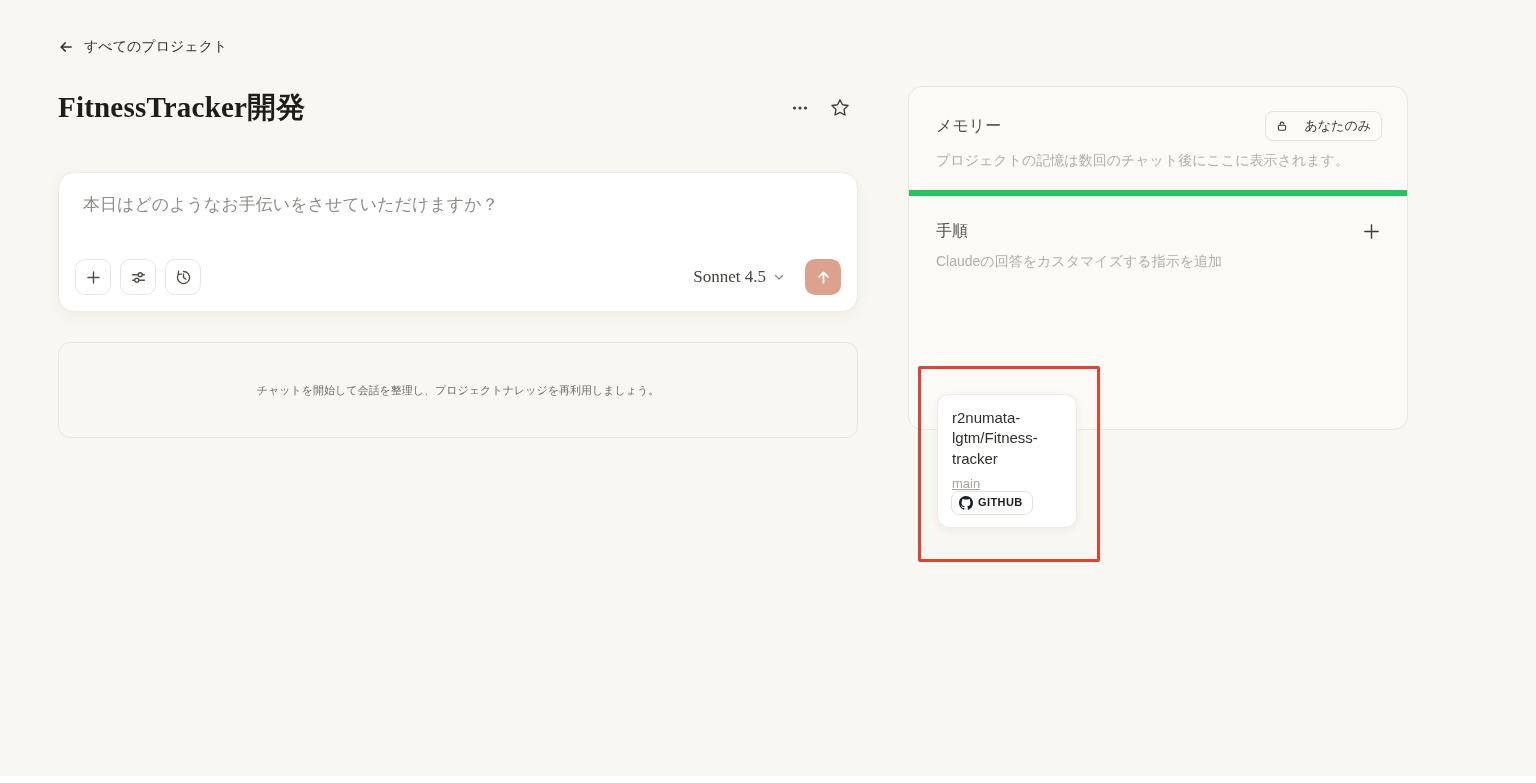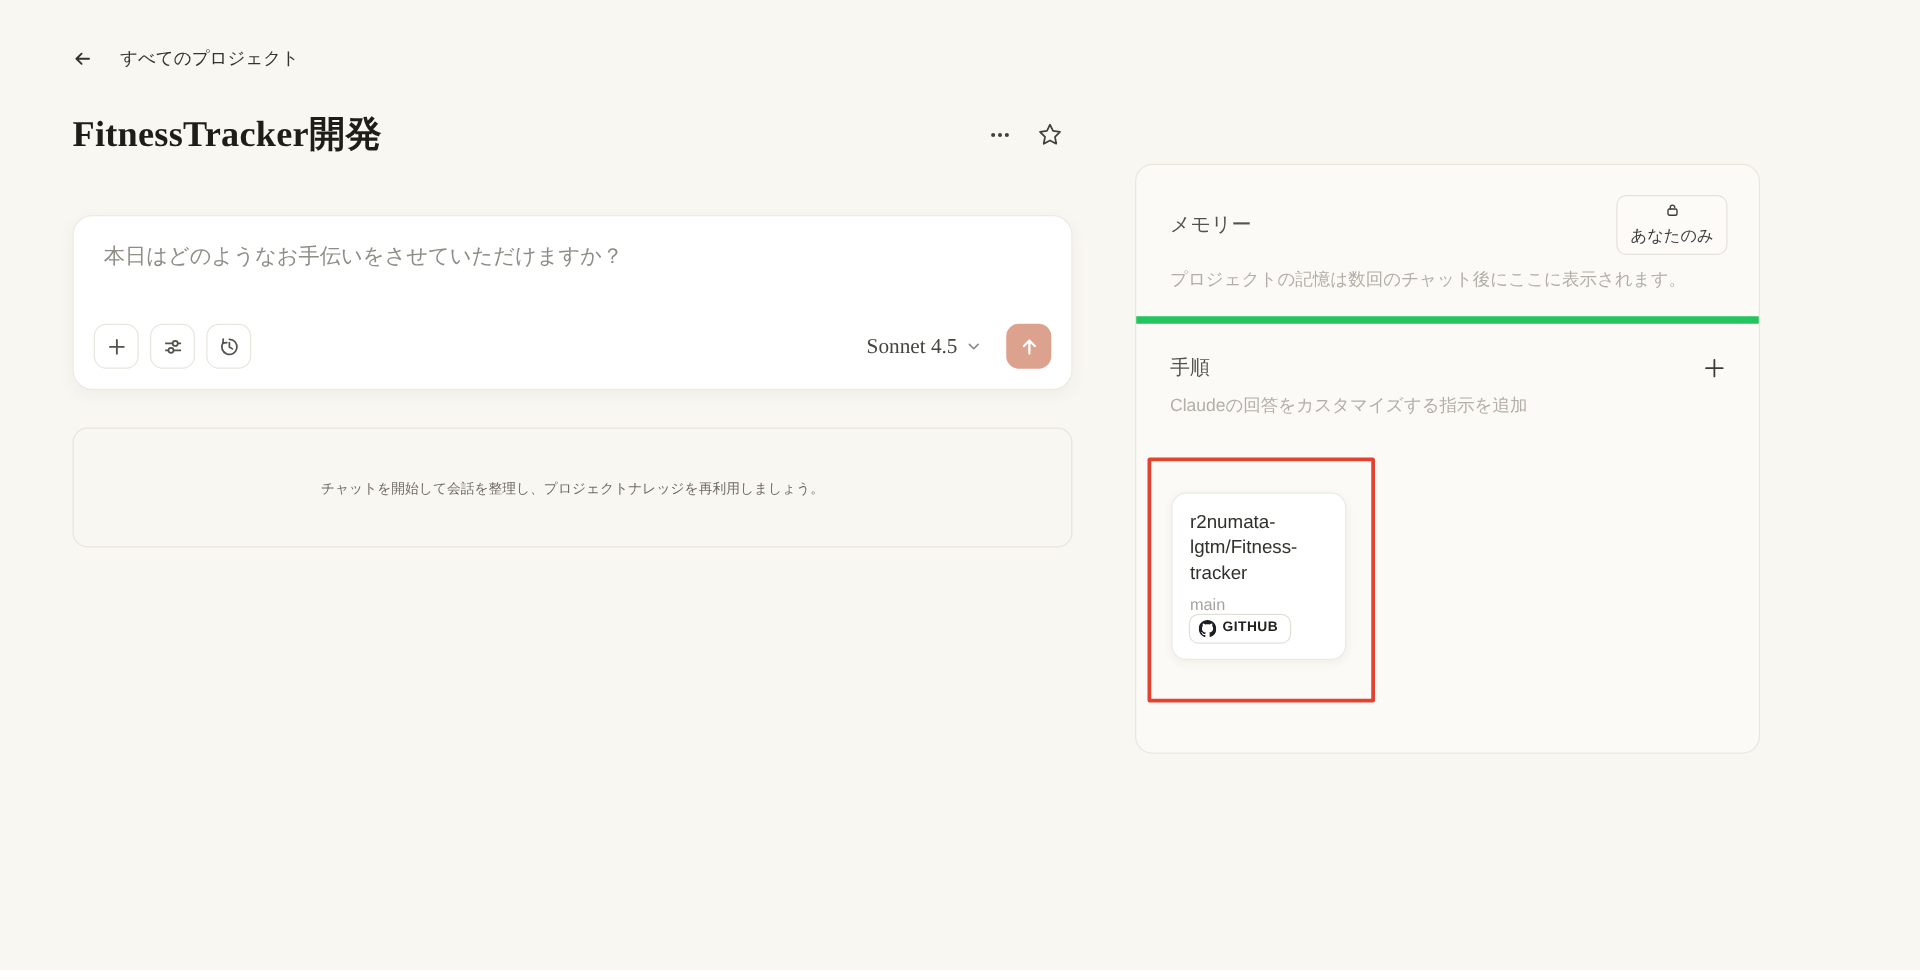--- a/index.html
+++ b/index.html
@@ -9,21 +9,21 @@
     background: #F9F7F2;
     color:#33322E;
     position:relative;
     overflow:hidden;
   }
   .serif { font-family: "Liberation Serif", "DejaVu Serif", serif; }
 
   
   .back-link {
     position:absolute; left:58px; top:38px;
-    display:flex; align-items:center; gap:22px;
+    display:flex; align-items:center; gap:10px;
     font-size:14px; color:#34332F; cursor:pointer;
   }
 
   
   .main-header {
     position:absolute; left:58px; top:88px; width:800px;
     display:flex; align-items:center; justify-content:space-between;
   }
   .page-title {
     font-size:29px; font-weight:700; color:#1E1D18; letter-spacing:.2px;
@@ -66,32 +66,32 @@
   
   .empty-state {
     position:absolute; left:58px; top:342px; width:800px; height:96px;
     border:1px solid #E8E5DD; border-radius:12px;
     display:flex; align-items:center; justify-content:center;
   }
   .empty-state span { font-size:11px; color:#6E6C65; }
 
   
   .side-panel {
-    position:absolute; left:908px; top:86px; width:500px; height:472px;
-    background:#FBFAF6; border:1px solid #EAE7DF; border-radius:14px;margin-top:45px;
+    position:absolute; left:908px; top:86px; width:500px; height:344px;
+    background:#FBFAF6; border:1px solid #EAE7DF; border-radius:14px;
   }
   .panel-section { padding:24px 25px 20px 27px; }
   .panel-section + .panel-section { border-top:6px solid #22c55e; }
   .section-head { display:flex; align-items:center; justify-content:space-between; }
   .section-title { font-size:16px; color:#53524D; }
   .section-desc { margin-top:11px; font-size:14px; color:#B2AFA7; }
   .visibility-badge {
-    display:flex; align-items:center; gap:6px;
+    display:flex; align-items:center; gap:16px;
     border:1px solid #E5E2DA; border-radius:8px; background:#FCFBF8;
-    padding:5px 10px; font-size:13px; color:#3E3D38; cursor:pointer;flex-direction:column;
+    padding:5px 10px; font-size:13px; color:#3E3D38; cursor:pointer;
   }
   .plus-btn { width:22px; height:22px; display:flex; align-items:center; justify-content:center; cursor:pointer; }
 
   .progress-track {
     margin-top:17px; width:448px; height:9px;
     background:#EFEDE6; border:1px solid #E7E4DC; border-radius:99px;
     position:relative;
   }
   .progress-fill {
     position:absolute; left:1px; top:1px; height:5px; width:11px;
@@ -103,21 +103,21 @@
   .file-card {
     position:absolute; left:937px; top:394px; width:140px; height:134px;
     background:#FFFFFF; border:1px solid #EDEAE2; border-radius:12px;
     box-shadow:0 2px 8px rgba(60,55,40,.06);
     padding:13px 14px; cursor:pointer;
   }
   .file-name {
     font-size:15px; line-height:1.36; color:#31302B;
     overflow-wrap:break-word; word-break:break-word;
   }
-  .file-branch { margin-top:7px; font-size:13px; color:#A6A39C; }
+  .file-branch { margin-top:7px; font-size:13px; color:#A6A39C;text-decoration:underline; }
   .source-badge {
     position:absolute; left:13px; bottom:12px;
     display:flex; gap:5px;
     border:1px solid #E3E0D8; border-radius:8px; background:#FFFFFF;
     padding:4px 9px 4px 7px;
     font-size:11px; font-weight:700; letter-spacing:.4px; color:#22211D;
   }
 
   
   .highlight-rect {

